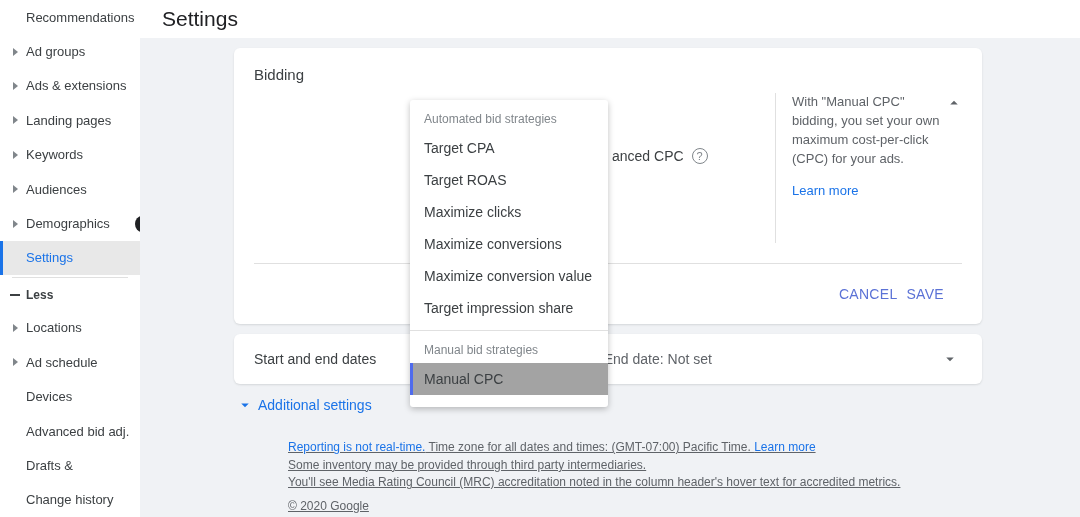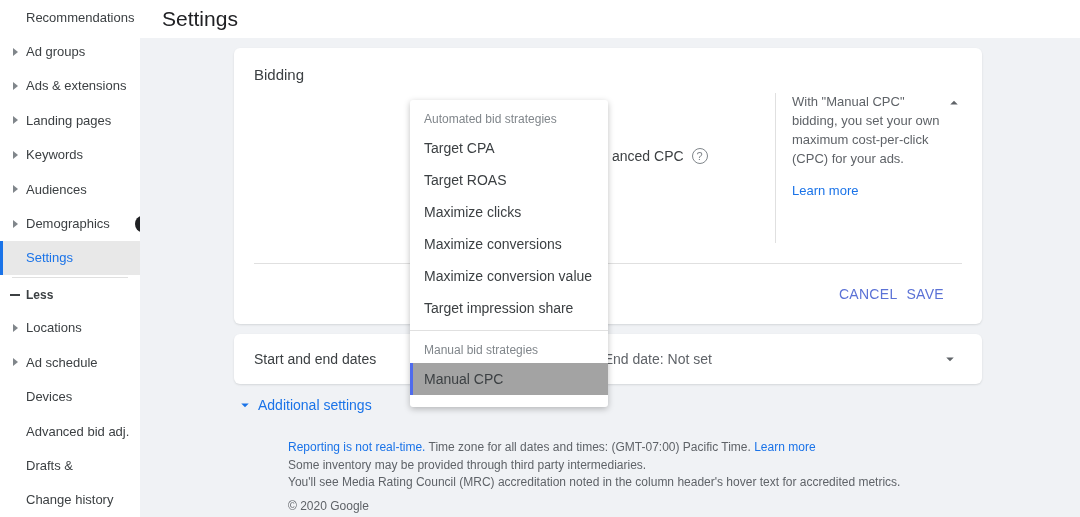--- a/index.html
+++ b/index.html
@@ -49,21 +49,21 @@
   .dd-section-label { font-size: 12px; color: #80868b; padding: 12px 14px 6px 14px; }
   .dd-item { padding: 8px 14px; font-size: 14px; color: #3c4043; cursor: pointer; }
   .dd-hr { height: 1px; background: #e0e0e0; margin: 6px 0 0 0; }
   .dd-item.selected { background: #a3a3a3; border-left: 3px solid #4f6bed; padding-left: 11px; }
 
   
   .behind-text { position: absolute; left: 472px; top: 110px; font-size: 14px; color: #3c4043; display: flex; align-items: center; gap: 8px; z-index: 10; }
   .help-circle { width: 16px; height: 16px; border: 1.5px solid #80868b; border-radius: 50%; display: inline-flex; align-items: center; justify-content: center; font-size: 11px; color: #80868b; }
 
   
-  .footer { position: absolute; left: 148px; right: 0; bottom: 0; padding: 6px 0 2px 0; font-size: 12px; color: #5f6368; line-height: 1.45; }
+  .footer { position: absolute; left: 148px; right: 0; bottom: 0; padding: 6px 0 2px 0; font-size: 12px; color: #5f6368; line-height: 1.45; text-decoration: underline; }
   .footer .link { color: #1a73e8; cursor: pointer; }
 </style>
 </head>
 <body>
 
 <div class="root">
   <div class="sidebar">
     <div class="sidebar-item">
       <span>Recommendations</span>
     </div>

